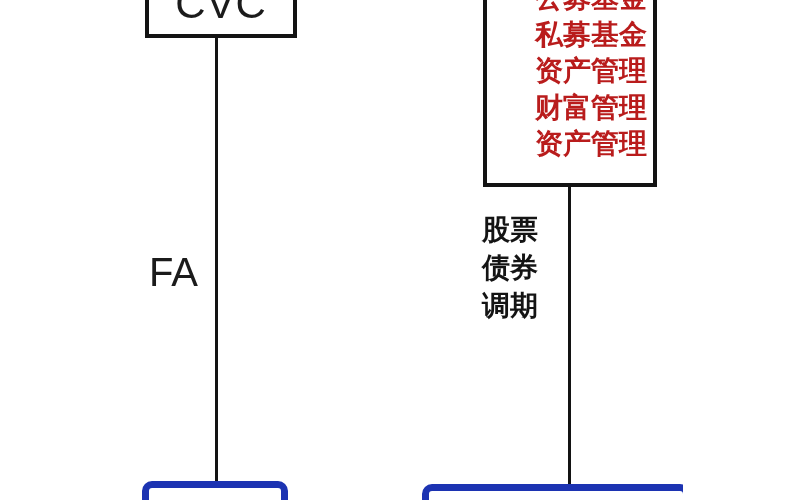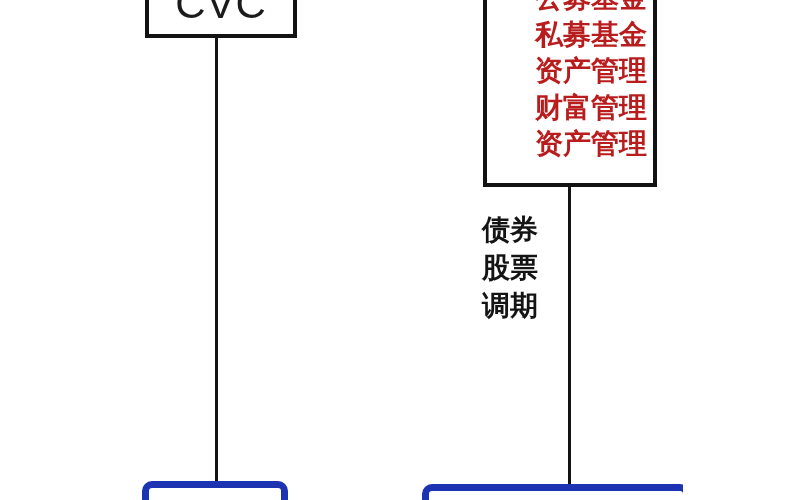--- a/index.html
+++ b/index.html
@@ -122,33 +122,34 @@
 
 <div class="canvas">
 
   <div class="connector left-line"></div>
   <div class="connector right-line"></div>
 
   <div class="node-box cvc-box">
     <span class="cvc-label">CVC</span>
   </div>
 
+  <div class="fa-label">FA</div>
 
   <div class="node-box services-box">
     <ul class="services-list">
       <li>公募基金</li>
       <li>私募基金</li>
       <li>资产管理</li>
       <li>财富管理</li>
       <li>资产管理</li>
     </ul>
   </div>
 
   <ul class="instruments-list">
+    <li>股票</li>
     <li>债券</li>
-    <li>股票</li>
     <li>调期</li>
   </ul>
 
   <div class="result-box left"></div>
   <div class="result-box right"></div>
 
 </div>
 
 </body></html>

